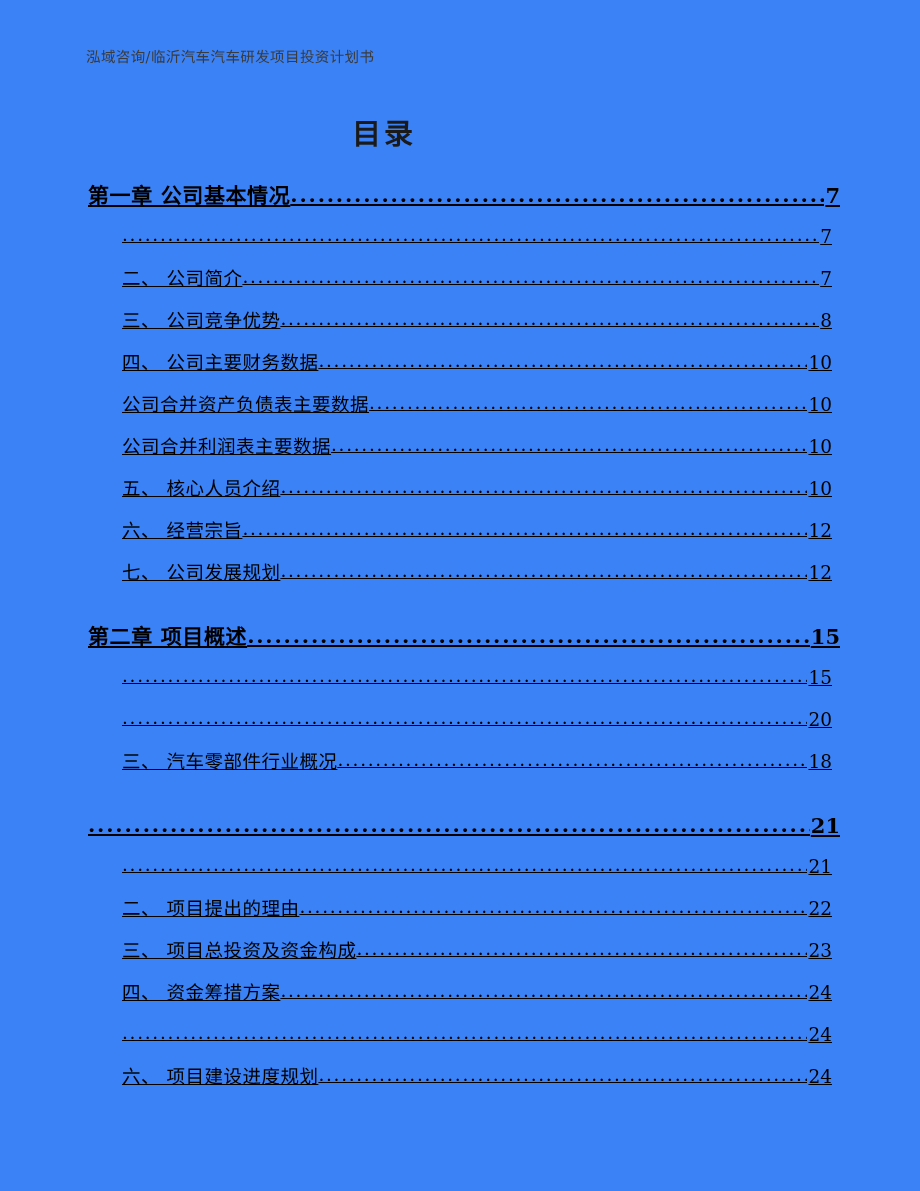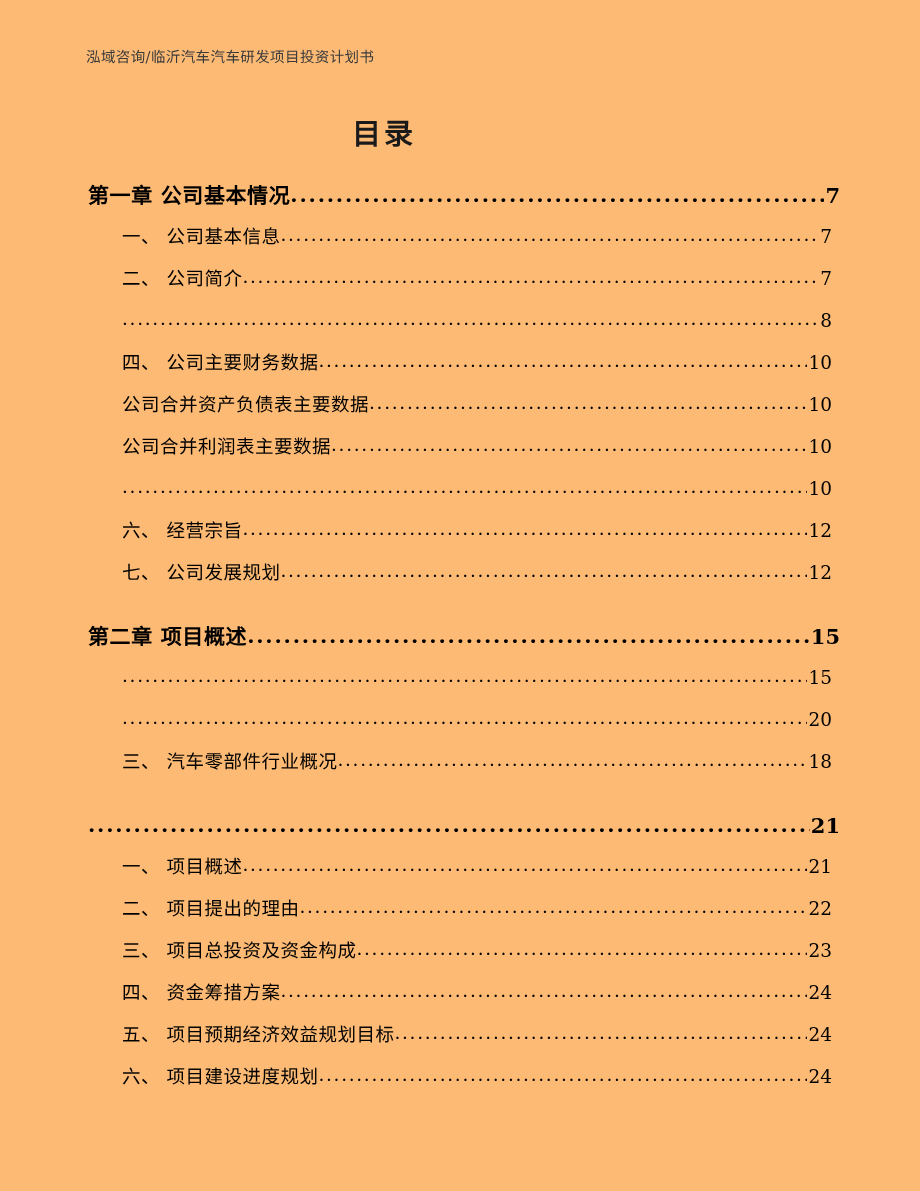--- a/index.html
+++ b/index.html
@@ -14,21 +14,21 @@
     font-family: "DejaVu Serif", "Liberation Serif", serif;
     color: #000000;
     -webkit-font-smoothing: antialiased;
   }
 
   .page {
     position: relative;
     width: 920px;
     height: 1191px;
     box-sizing: border-box;
-    background: #fdba74;
+    background: #3b82f6;
     overflow: hidden;
   }
 
   
   .doc-header {
     position: absolute;
     left: 86px;
     top: 46px;
     width: 760px;
     font-family: "DejaVu Serif", "Liberation Serif", serif;
@@ -62,20 +62,21 @@
     width: 754px;
   }
 
   .toc-entry {
     display: flex;
     align-items: center;
     width: 100%;
     box-sizing: border-box;
     white-space: nowrap;
     overflow: hidden;
+    text-decoration: underline;
   }
 
   .toc-entry .label {
     flex: 0 0 auto;
     letter-spacing: 0.5px;
   }
 
   .toc-entry .leader {
     flex: 1 1 auto;
     min-width: 10px;
@@ -140,49 +141,50 @@
 
   <div class="toc-title">目录</div>
 
   <div class="toc" id="toc-list">
       <div class="toc-entry lv1">
         <span class="label">第一章 公司基本情况</span>
         <span class="leader">................................................................................................................................................................</span>
         <span class="page-no">7</span>
       </div>
       <div class="toc-entry lv2">
-        <span class="label">一、 公司基本信息</span>
         <span class="leader">................................................................................................................................................................</span>
         <span class="page-no">7</span>
       </div>
       <div class="toc-entry lv2">
         <span class="label">二、 公司简介</span>
         <span class="leader">................................................................................................................................................................</span>
         <span class="page-no">7</span>
       </div>
       <div class="toc-entry lv2">
+        <span class="label">三、 公司竞争优势</span>
         <span class="leader">................................................................................................................................................................</span>
         <span class="page-no">8</span>
       </div>
       <div class="toc-entry lv2">
         <span class="label">四、 公司主要财务数据</span>
         <span class="leader">................................................................................................................................................................</span>
         <span class="page-no">10</span>
       </div>
       <div class="toc-entry lv3">
         <span class="label">公司合并资产负债表主要数据</span>
         <span class="leader">................................................................................................................................................................</span>
         <span class="page-no">10</span>
       </div>
       <div class="toc-entry lv3">
         <span class="label">公司合并利润表主要数据</span>
         <span class="leader">................................................................................................................................................................</span>
         <span class="page-no">10</span>
       </div>
       <div class="toc-entry lv2">
+        <span class="label">五、 核心人员介绍</span>
         <span class="leader">................................................................................................................................................................</span>
         <span class="page-no">10</span>
       </div>
       <div class="toc-entry lv2">
         <span class="label">六、 经营宗旨</span>
         <span class="leader">................................................................................................................................................................</span>
         <span class="page-no">12</span>
       </div>
       <div class="toc-entry lv2">
         <span class="label">七、 公司发展规划</span>
@@ -207,41 +209,39 @@
         <span class="label">三、 汽车零部件行业概况</span>
         <span class="leader">................................................................................................................................................................</span>
         <span class="page-no">18</span>
       </div>
       <div class="chapter-gap"></div>
       <div class="toc-entry lv1">
         <span class="leader">................................................................................................................................................................</span>
         <span class="page-no">21</span>
       </div>
       <div class="toc-entry lv2">
-        <span class="label">一、 项目概述</span>
         <span class="leader">................................................................................................................................................................</span>
         <span class="page-no">21</span>
       </div>
       <div class="toc-entry lv2">
         <span class="label">二、 项目提出的理由</span>
         <span class="leader">................................................................................................................................................................</span>
         <span class="page-no">22</span>
       </div>
       <div class="toc-entry lv2">
         <span class="label">三、 项目总投资及资金构成 </span>
         <span class="leader">................................................................................................................................................................</span>
         <span class="page-no">23</span>
       </div>
       <div class="toc-entry lv2">
         <span class="label">四、 资金筹措方案</span>
         <span class="leader">................................................................................................................................................................</span>
         <span class="page-no">24</span>
       </div>
       <div class="toc-entry lv2">
-        <span class="label">五、 项目预期经济效益规划目标</span>
         <span class="leader">................................................................................................................................................................</span>
         <span class="page-no">24</span>
       </div>
       <div class="toc-entry lv2">
         <span class="label">六、 项目建设进度规划</span>
         <span class="leader">................................................................................................................................................................</span>
         <span class="page-no">24</span>
       </div>
     </div>
 

